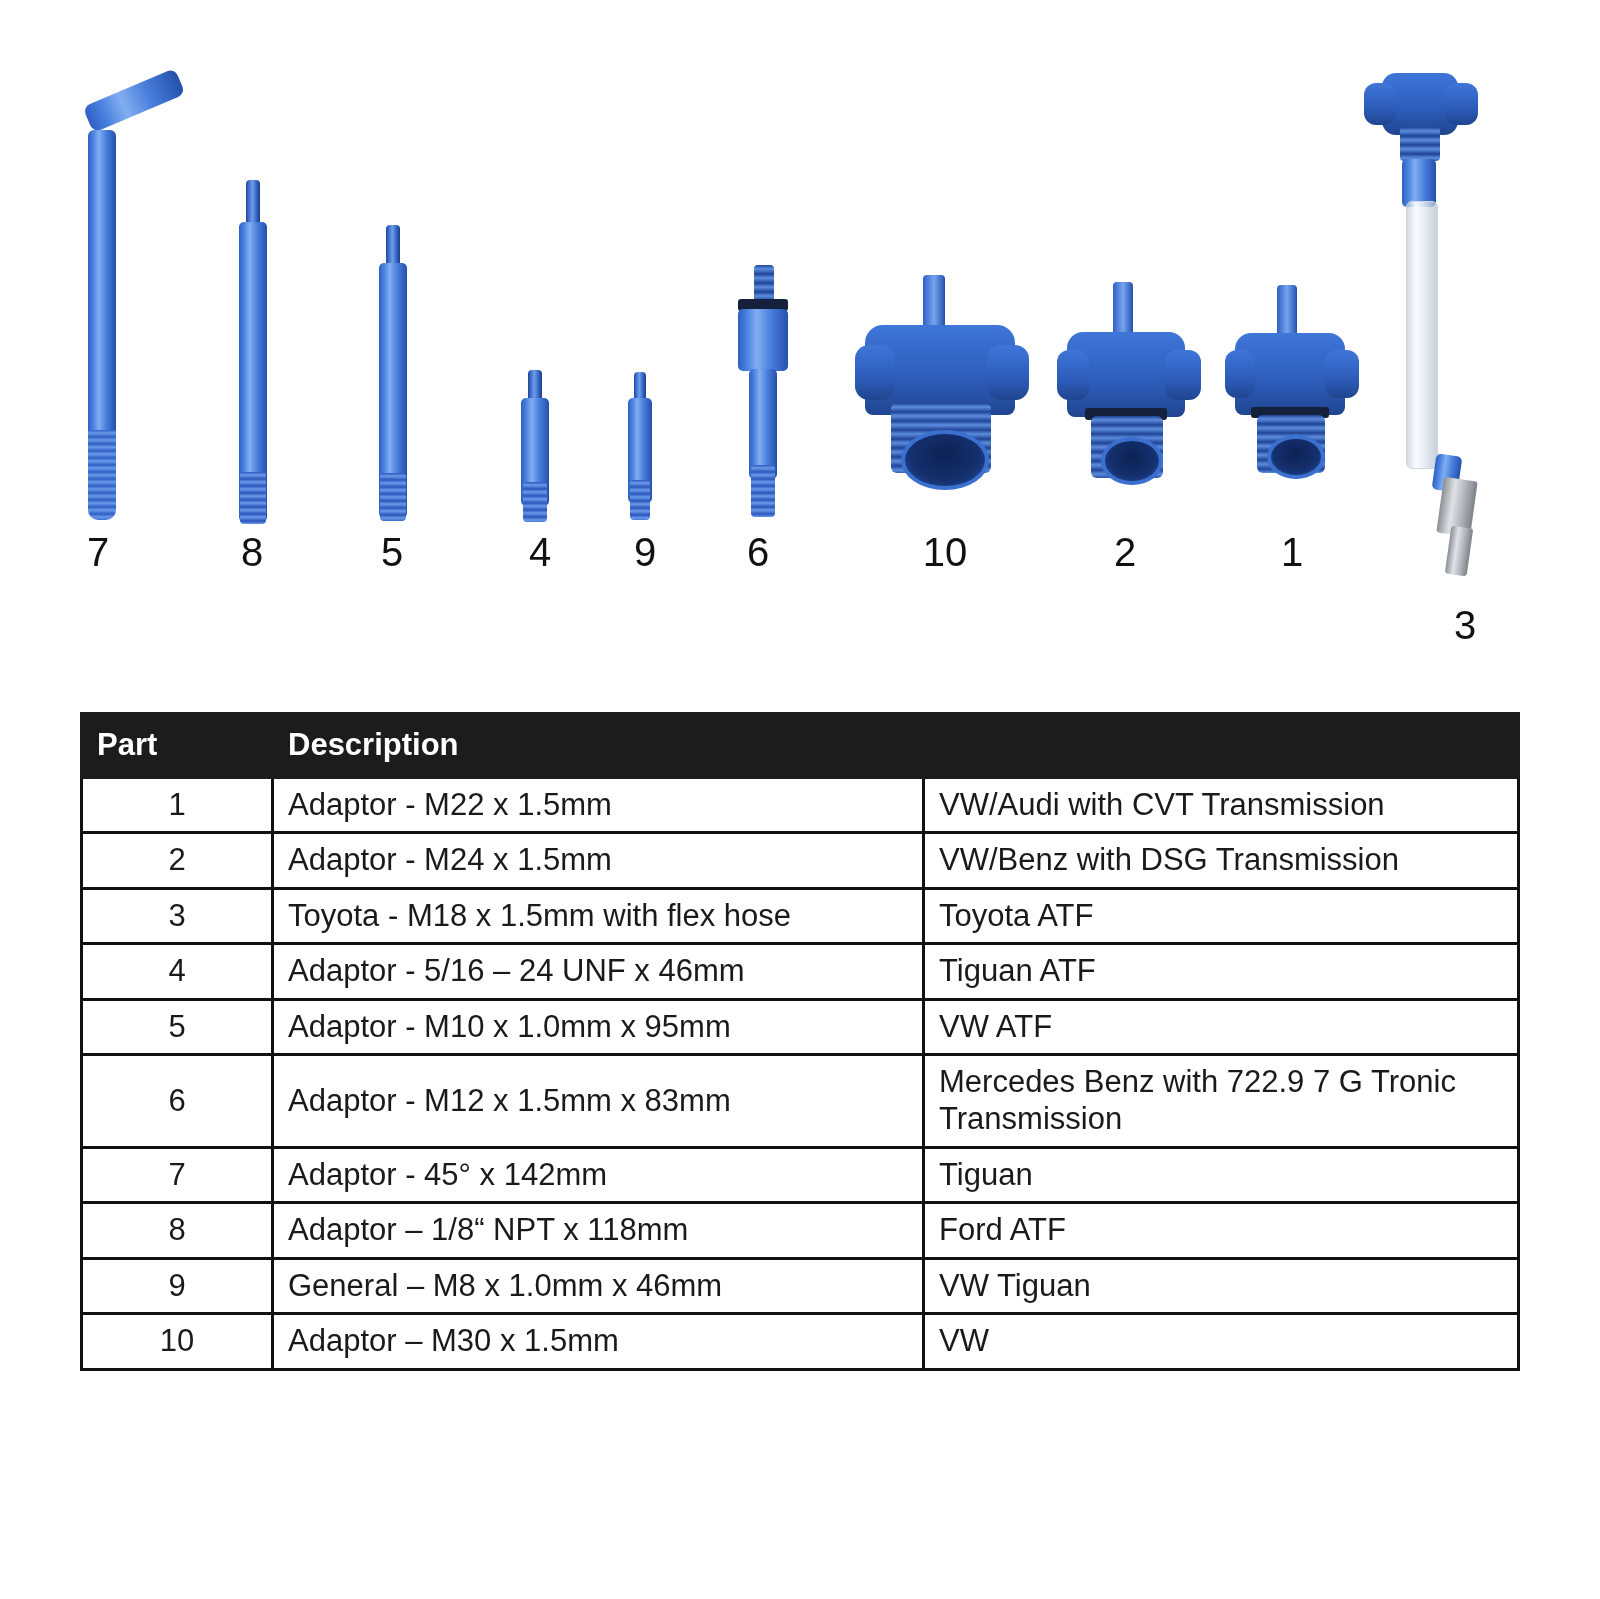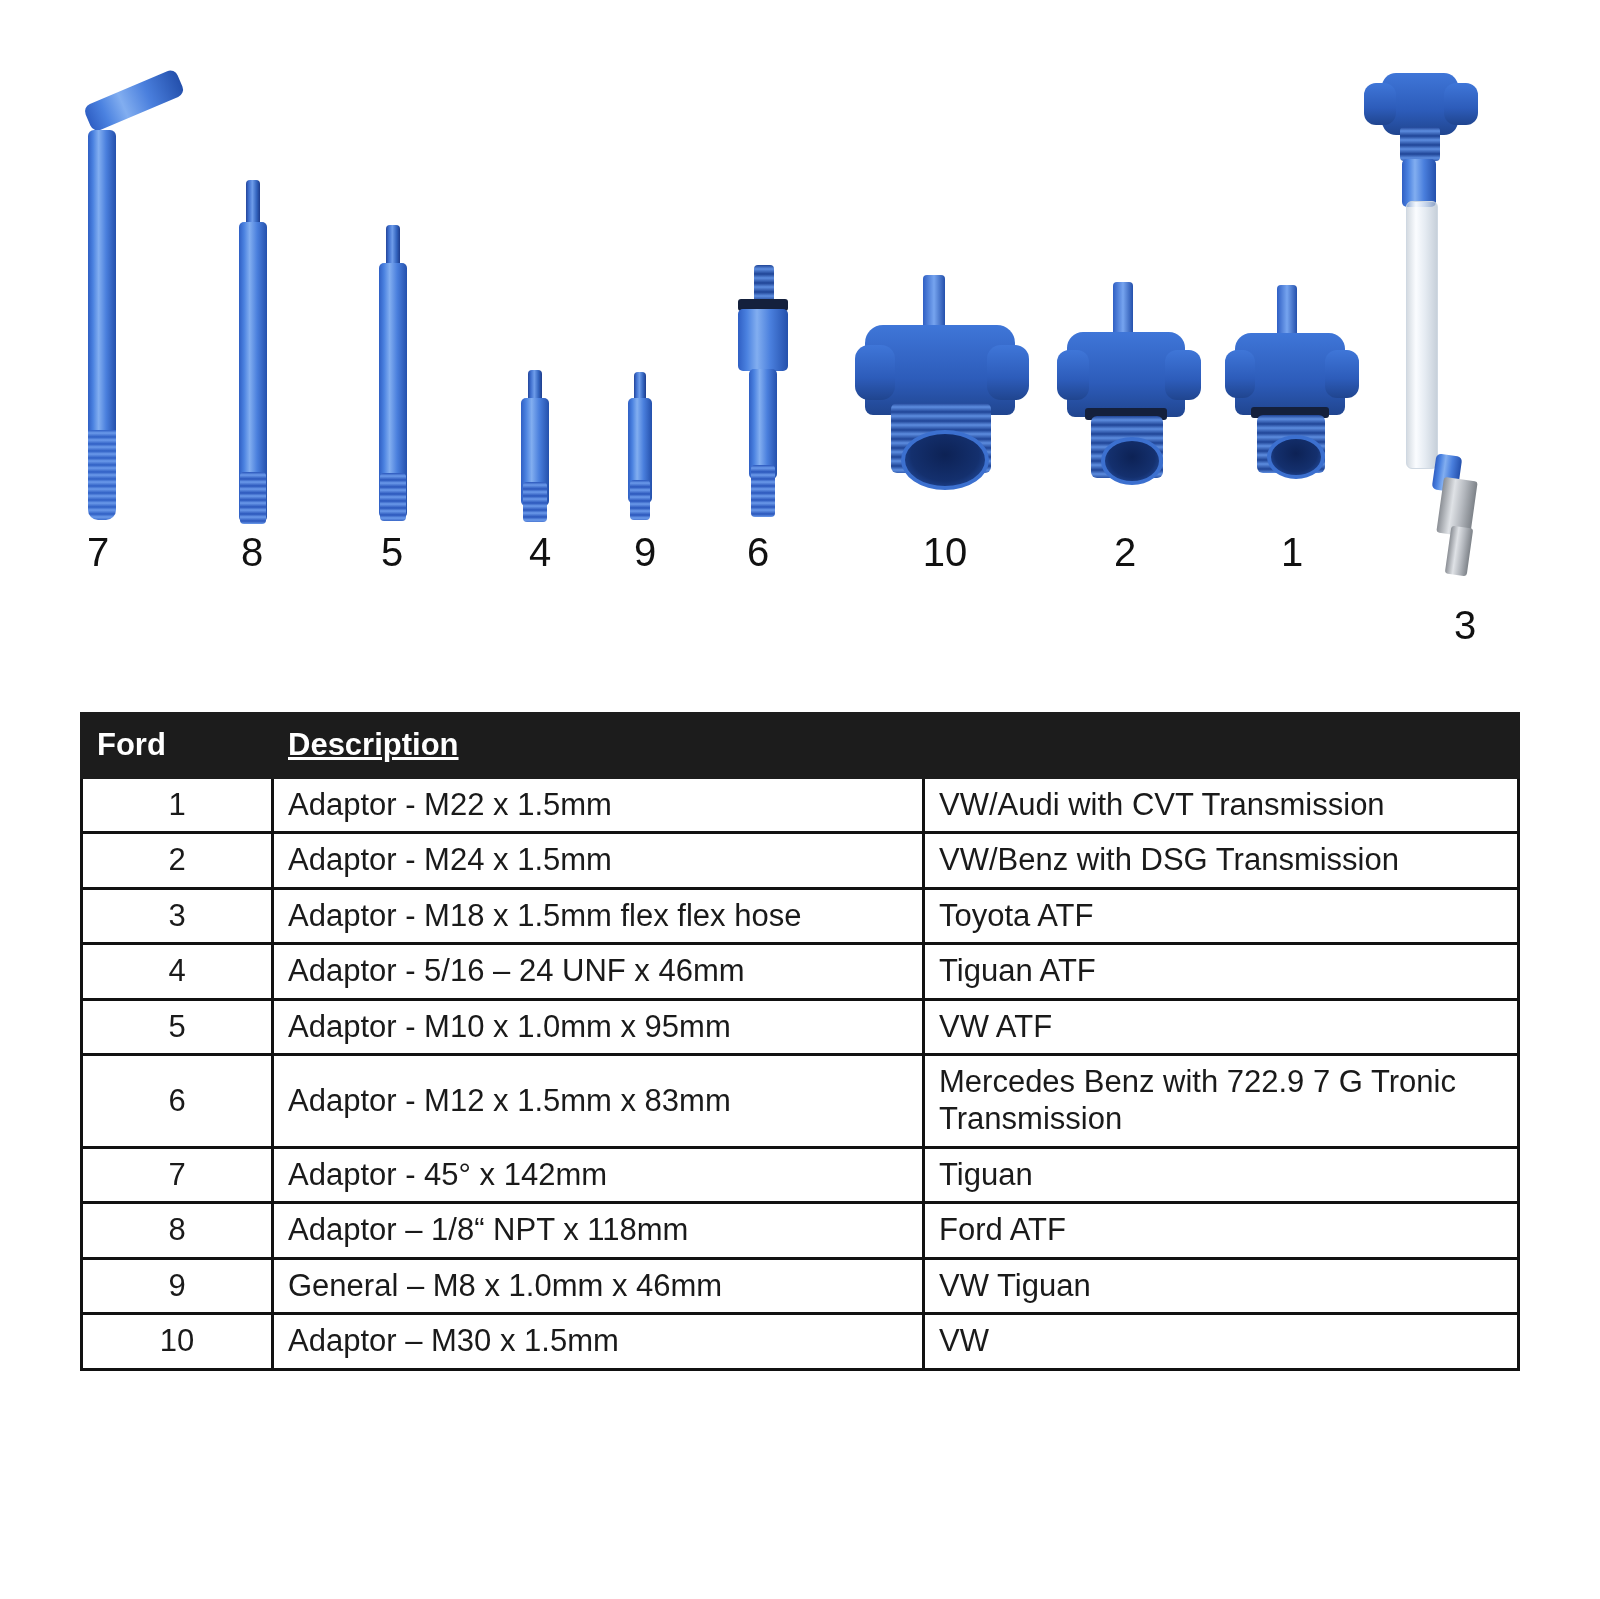--- a/index.html
+++ b/index.html
@@ -164,21 +164,21 @@
   table.parts-table thead th {
     background: #1c1c1c;
     color: #ffffff;
     font-weight: bold;
     border-color: #1c1c1c;
     text-align: left;
     padding-top: 12px;
     padding-bottom: 12px;
   }
   thead th.col-part { text-align: center; width: 160px; }
-  thead th.col-desc { width: 620px; text-decoration: underline; }
+  thead th.col-desc { width: 620px; }
   thead th.col-app  { }
 
   td.c-part { text-align: center; width: 160px; }
   td.c-desc { width: 620px; }
   td.c-app  { }
 </style>
 </head>
 <body>
 
 <div class="parts-area">
@@ -271,39 +271,39 @@
     <div class="metal" style="left:58px; top:462px; width:22px; height:48px; transform:rotate(8deg);"></div>
   </div>
   <div class="part-label" style="left:1425px; top:603px;">3</div>
 
 </div>
 
 <div class="table-wrap">
   <table class="parts-table">
     <thead>
       <tr>
-        <th class="col-part">Ford</th>
+        <th class="col-part">Part</th>
         <th class="col-desc">Description</th>
         <th class="col-app"></th>
       </tr>
     </thead>
     <tbody>
       <tr>
         <td class="c-part">1</td>
         <td class="c-desc">Adaptor - M22 x 1.5mm</td>
         <td class="c-app">VW/Audi with CVT Transmission</td>
       </tr>
       <tr>
         <td class="c-part">2</td>
         <td class="c-desc">Adaptor - M24 x 1.5mm</td>
         <td class="c-app">VW/Benz with DSG Transmission</td>
       </tr>
       <tr>
         <td class="c-part">3</td>
-        <td class="c-desc">Adaptor - M18 x 1.5mm flex flex hose</td>
+        <td class="c-desc">Toyota - M18 x 1.5mm with flex hose</td>
         <td class="c-app" style="vertical-align:top;margin-top:8px;">Toyota ATF</td>
       </tr>
       <tr>
         <td class="c-part">4</td>
         <td class="c-desc">Adaptor - 5/16 – 24 UNF x 46mm</td>
         <td class="c-app">Tiguan ATF</td>
       </tr>
       <tr>
         <td class="c-part">5</td>
         <td class="c-desc">Adaptor - M10 x 1.0mm x 95mm</td>

